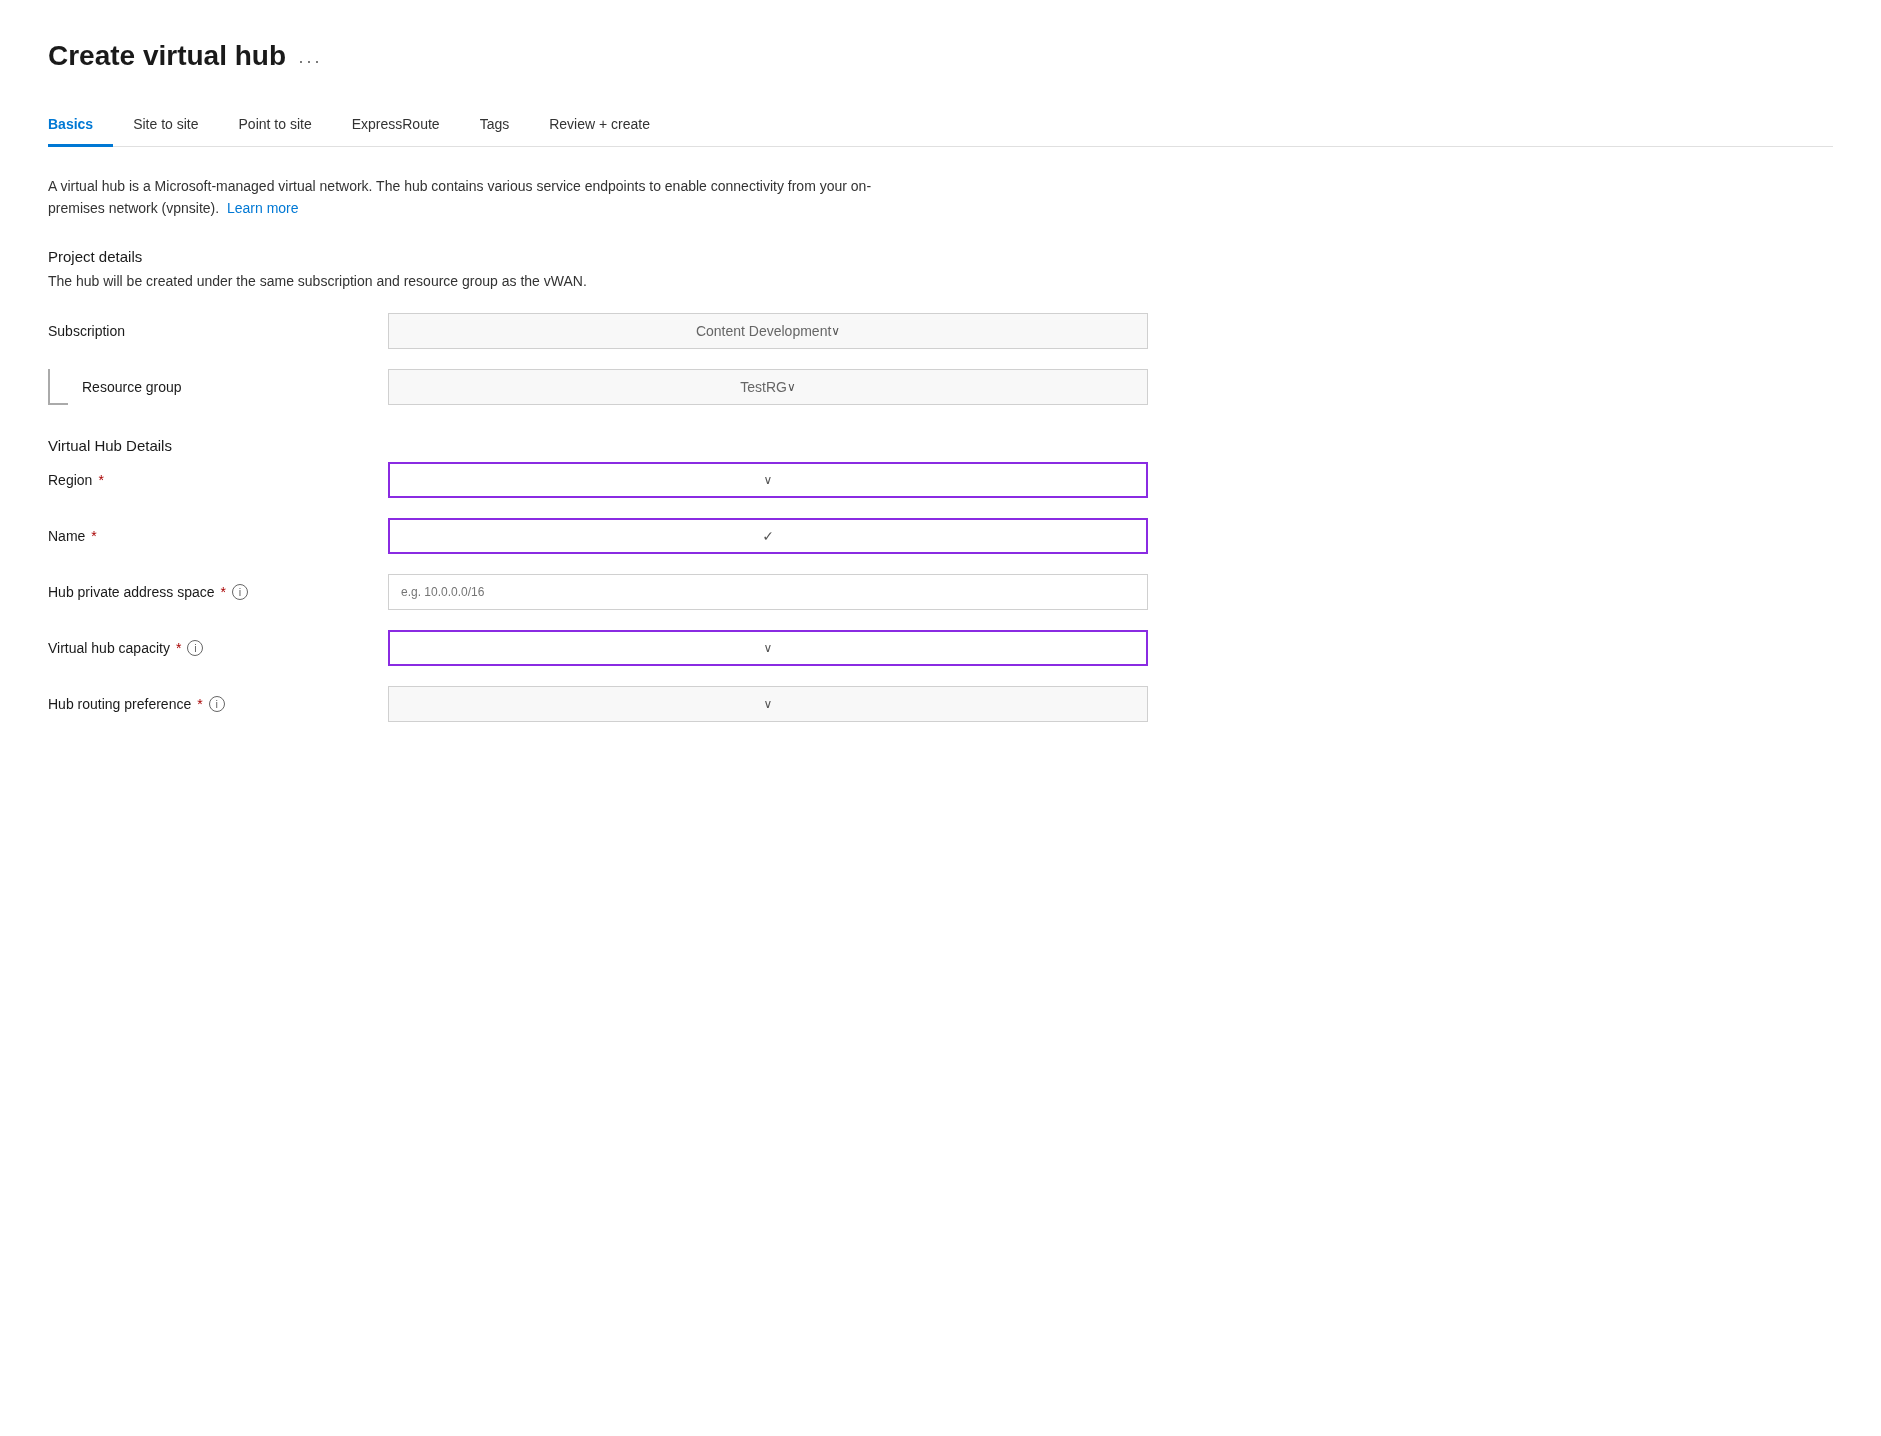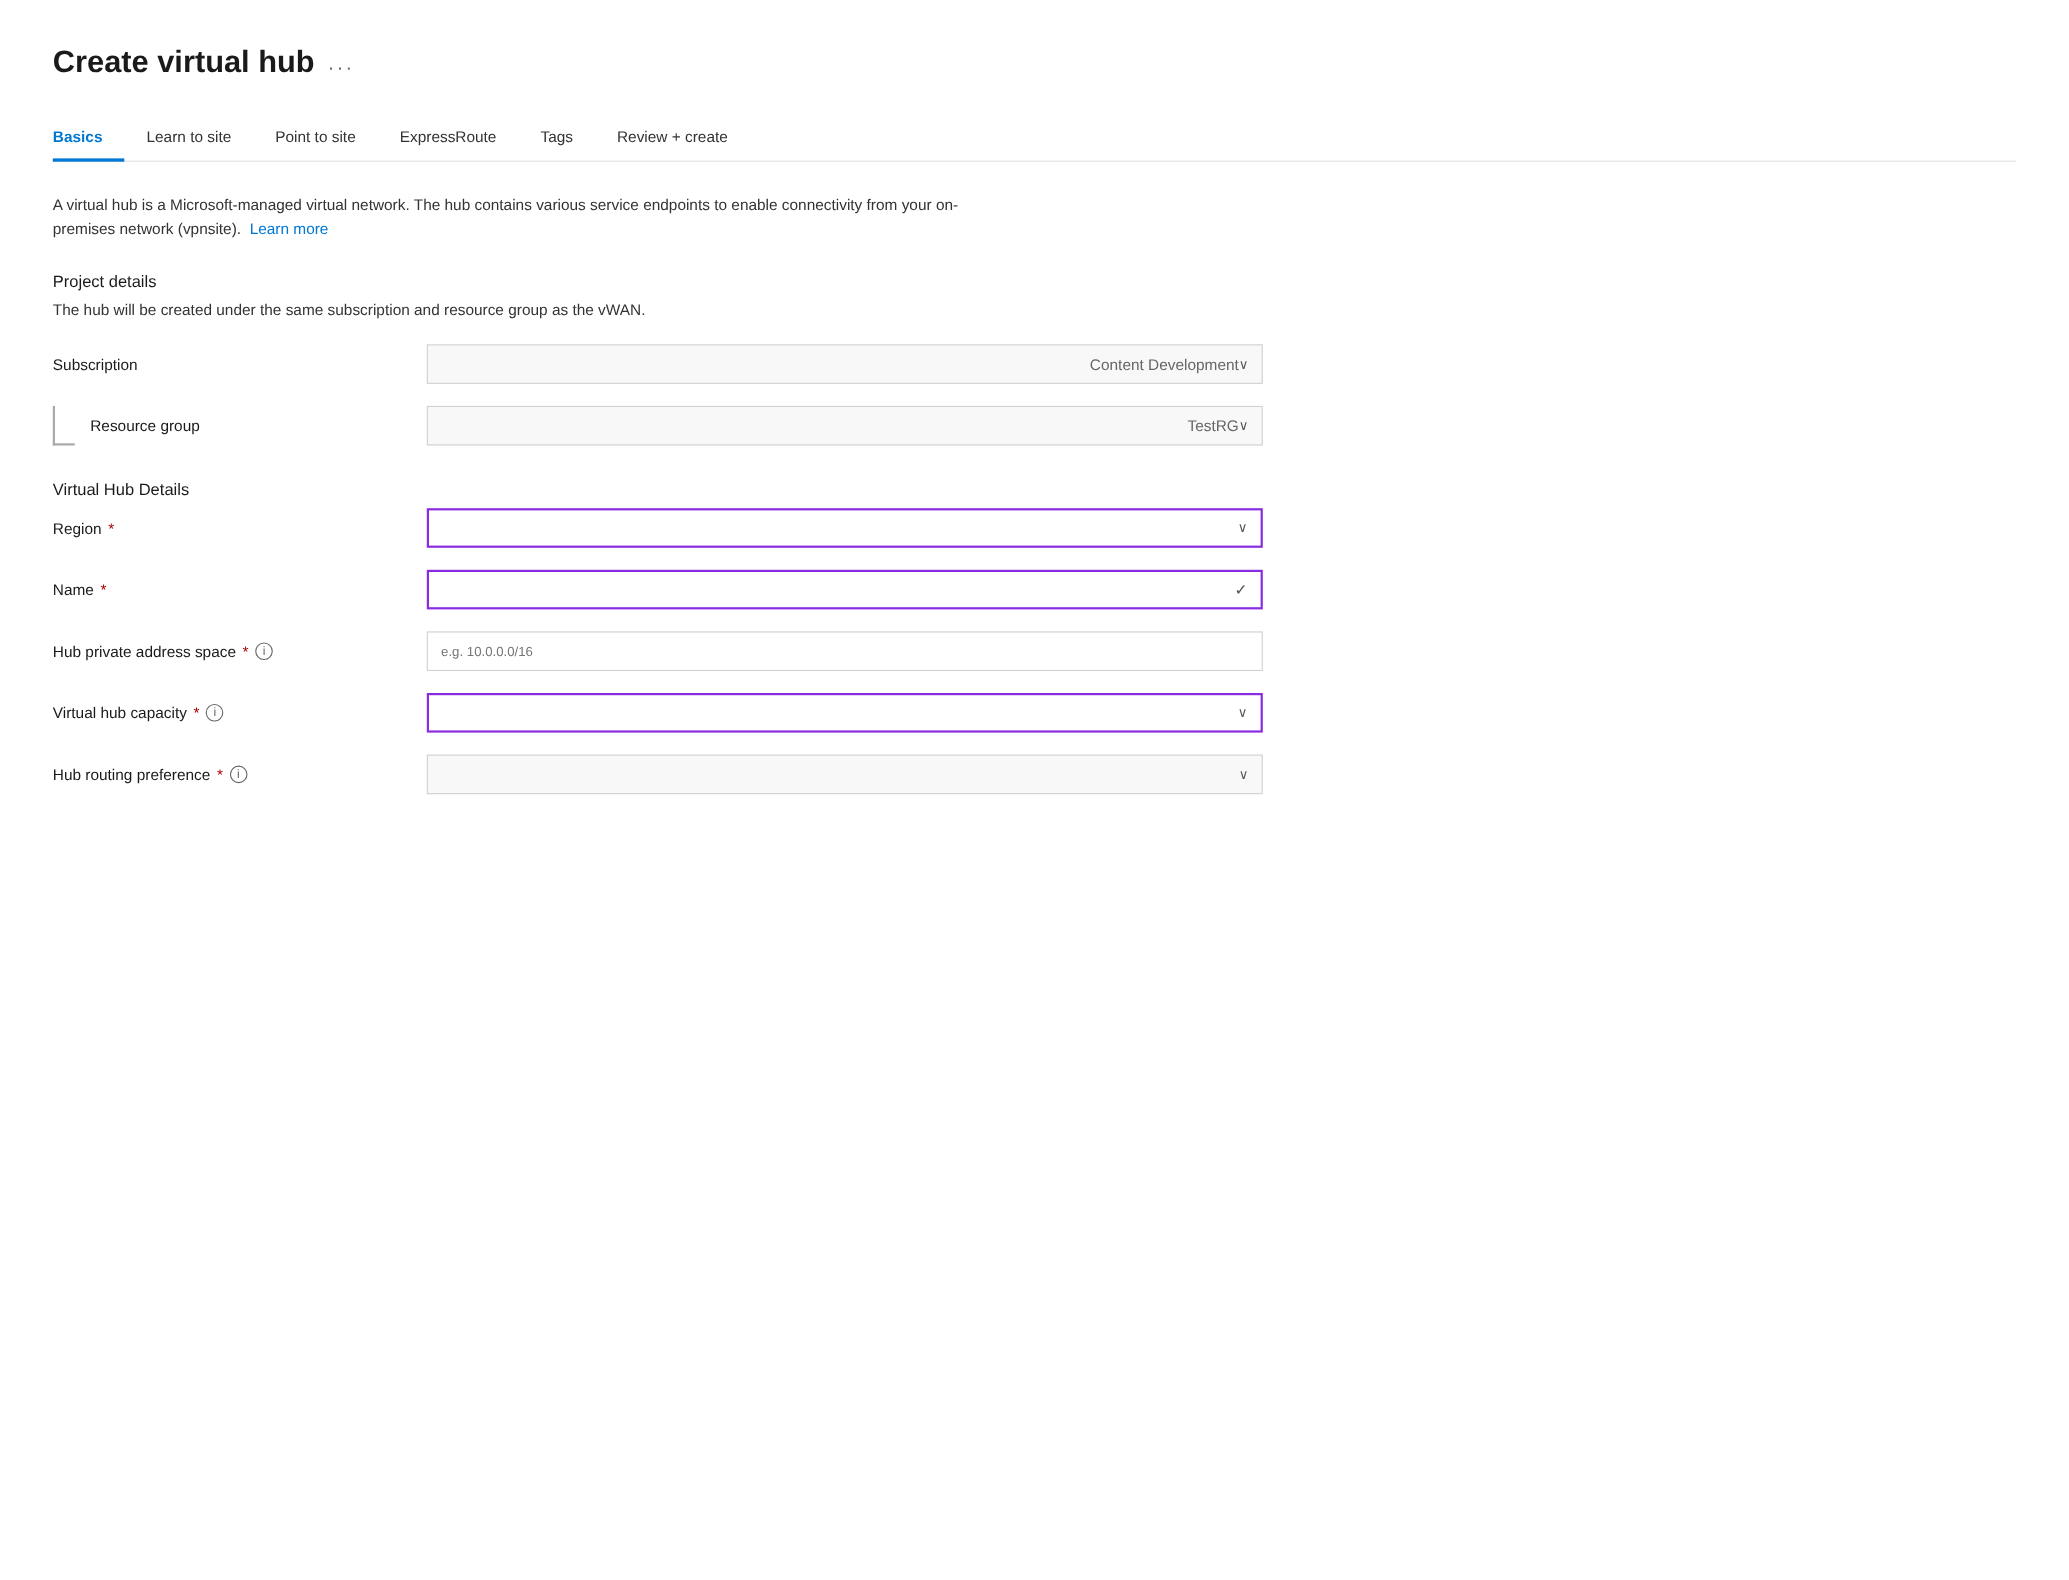--- a/index.html
+++ b/index.html
@@ -138,21 +138,21 @@
     .select-input {
       width: 100%;
       height: 36px;
       padding: 0 12px;
       border: 1px solid #d0d0d0;
       background: #f8f8f8;
       color: #666;
       font-size: 14px;
       display: flex;
       align-items: center;
-      justify-content: flex-end;
+      justify-content: center;
       cursor: pointer;
       position: relative;
     }
 
     .select-input.active-border {
       border: 2px solid #8a2be2;
       background: #fff;
     }
 
     .select-input .chevron {
@@ -179,21 +179,21 @@
 </head>
 <body>
 
 <div class="page-header">
   <h1 class="page-title">Create virtual hub</h1>
   <span class="page-title-ellipsis">···</span>
 </div>
 
 <div class="tabs">
   <div class="tab active">Basics</div>
-  <div class="tab">Learn to site</div>
+  <div class="tab">Site to site</div>
   <div class="tab">Point to site</div>
   <div class="tab">ExpressRoute</div>
   <div class="tab">Tags</div>
   <div class="tab">Review + create</div>
 </div>
 
 <p class="description">
   <span>A virtual hub is a Microsoft-managed virtual network. The hub contains various service endpoints to enable connectivity from your on-premises network (vpnsite).</span>
   &nbsp;<a href="#">Learn more</a>
 </p>

